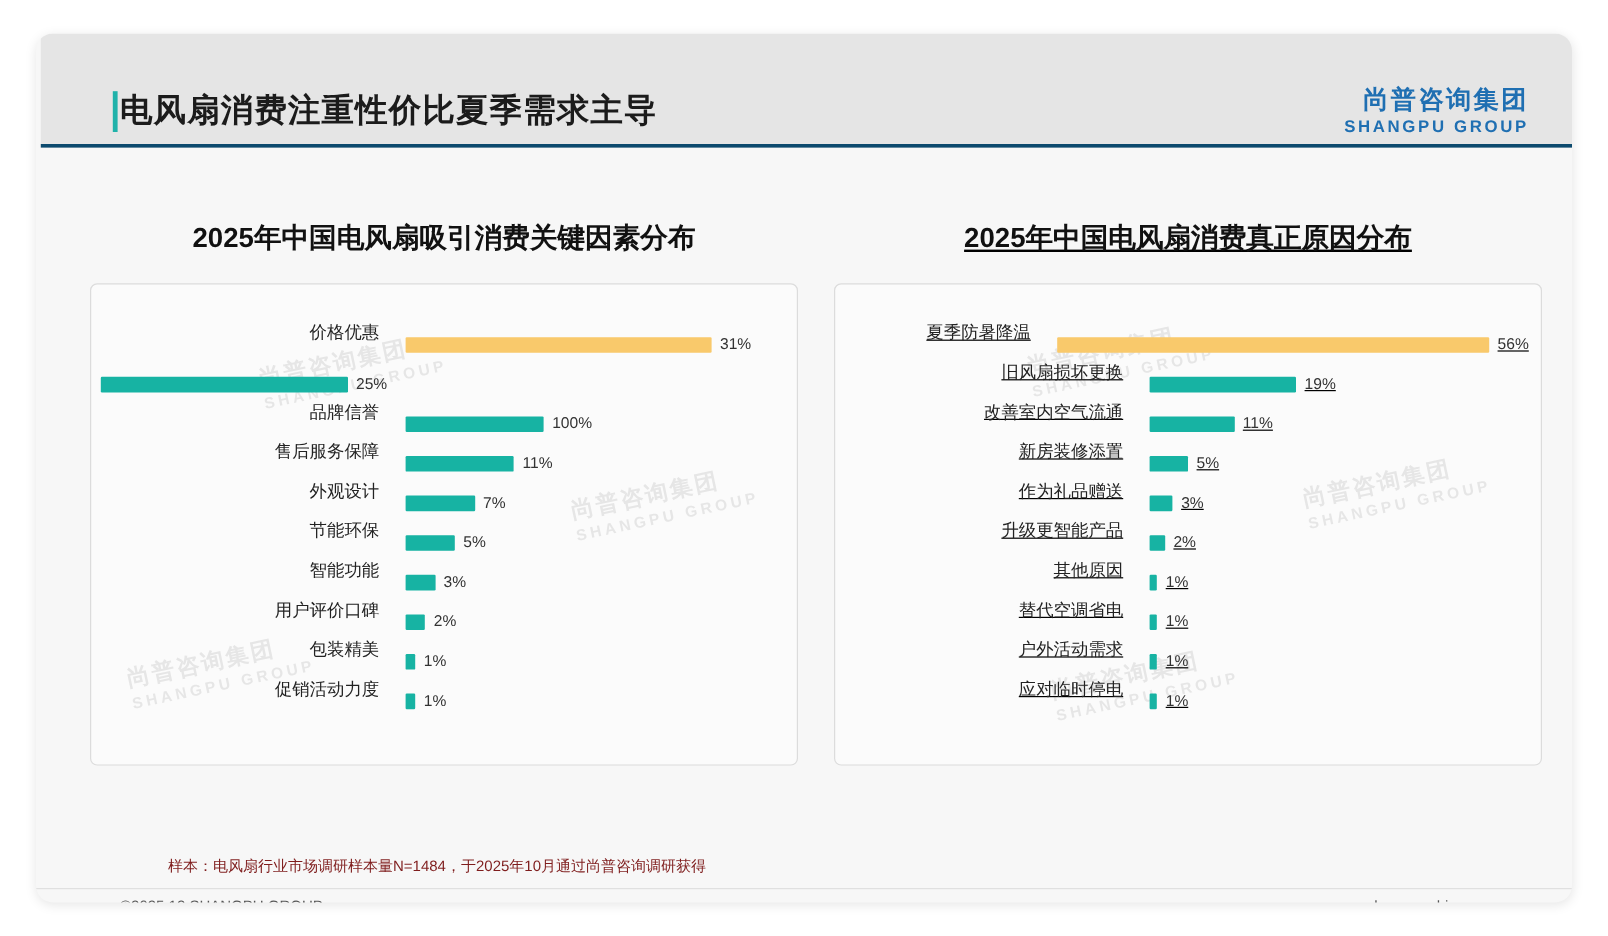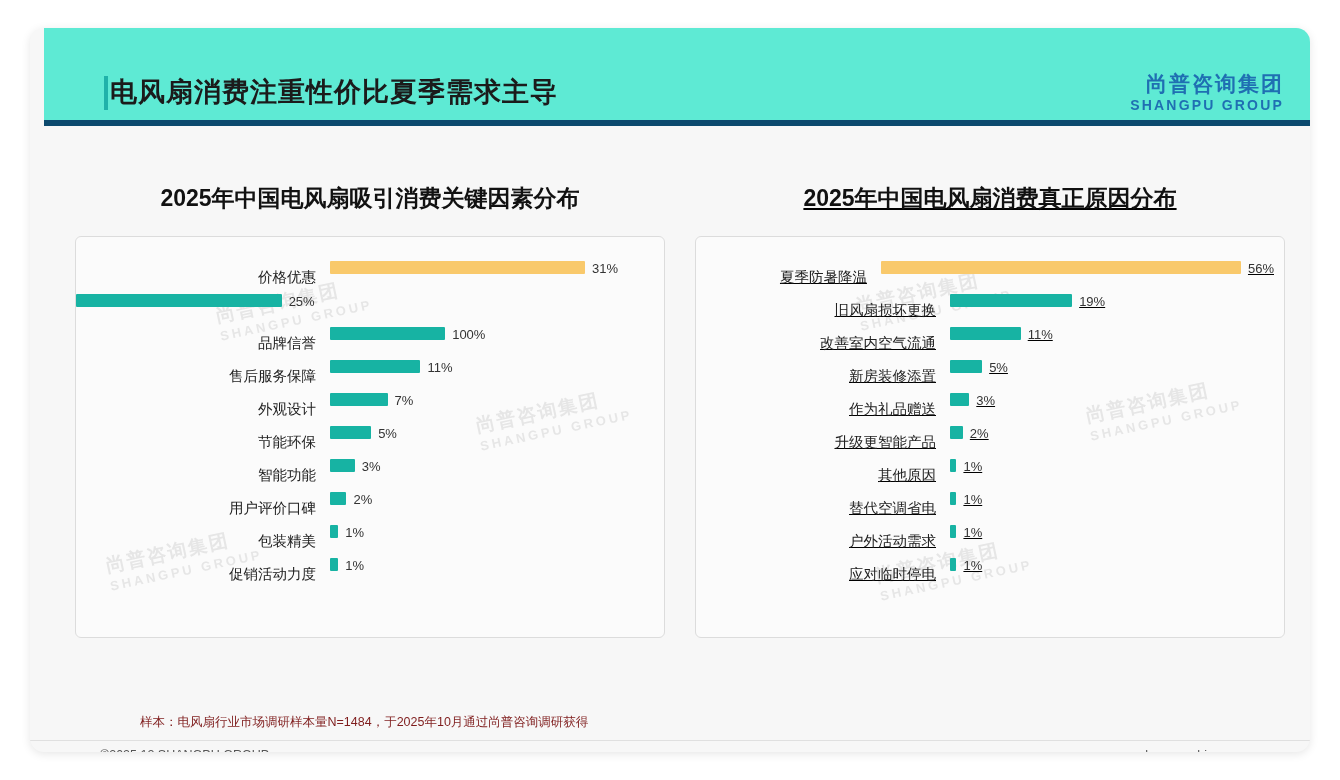--- a/index.html
+++ b/index.html
@@ -20,25 +20,25 @@
     width: 1280px;
     height: 724px;
     background: #f7f7f7;
     border-radius: 14px;
     box-shadow: 0 2px 10px rgba(0,0,0,0.10);
     overflow: hidden;
   }
   
   .header {
     position: absolute;
-    left: 14px; top: 0;
+    left: 4px; top: 0;
     width: 100%;
     height: 92px;
-    background: #5eead4;
-    border-bottom: 6px solid #0c4a6e;
+    background: #e5e5e5;
+    border-bottom: 3px solid #0c4a6e;
   }
   .title-bar {
     position: absolute;
     left: 60px;
     top: 48px;
     width: 4px;
     height: 34px;
     background: #20b2aa;
   }
   .slide-title {
@@ -117,22 +117,23 @@
     width: 240px;
     text-align: right;
     padding-right: 14px;
     font-size: 14.5px;
     color: #222;
     white-space: nowrap;
   }
   .bar-wrap {
     flex: 1;
     display: flex;
-    align-items: flex-start;
+    align-items: flex-end;
     height: 100%;
+    margin-left: 8px;
   }
   .bar {
     height: 13px;
     background: #17b3a3;
     border-radius: 1px;
   }
   .bar.hl { background: #f9c96b; }
   .val {
     font-size: 13px;
     color: #333;

